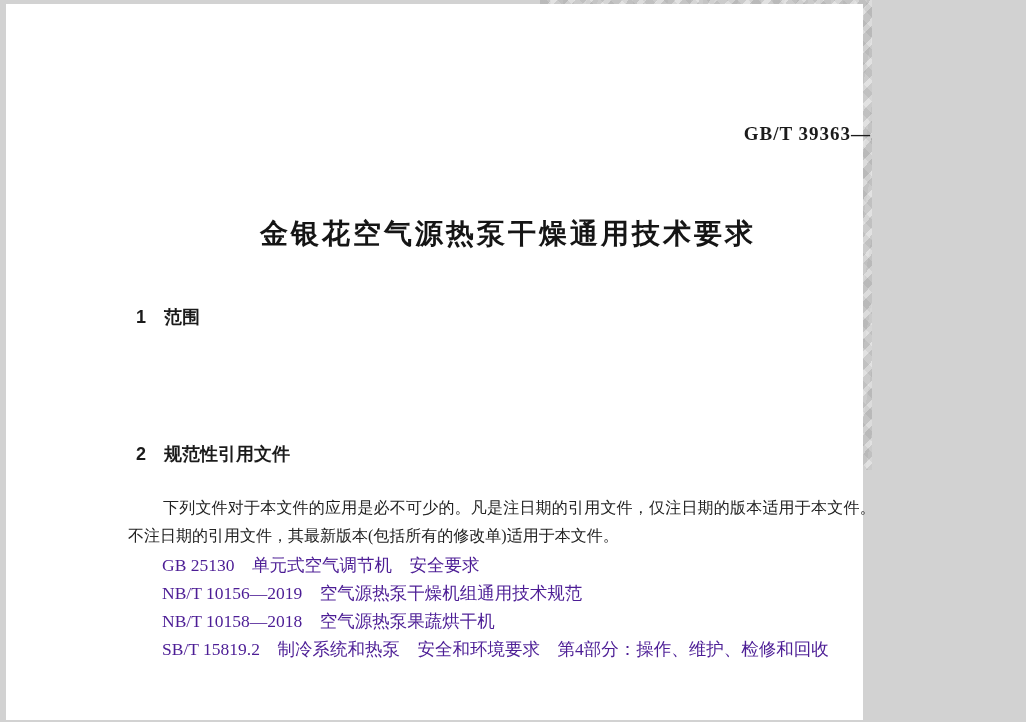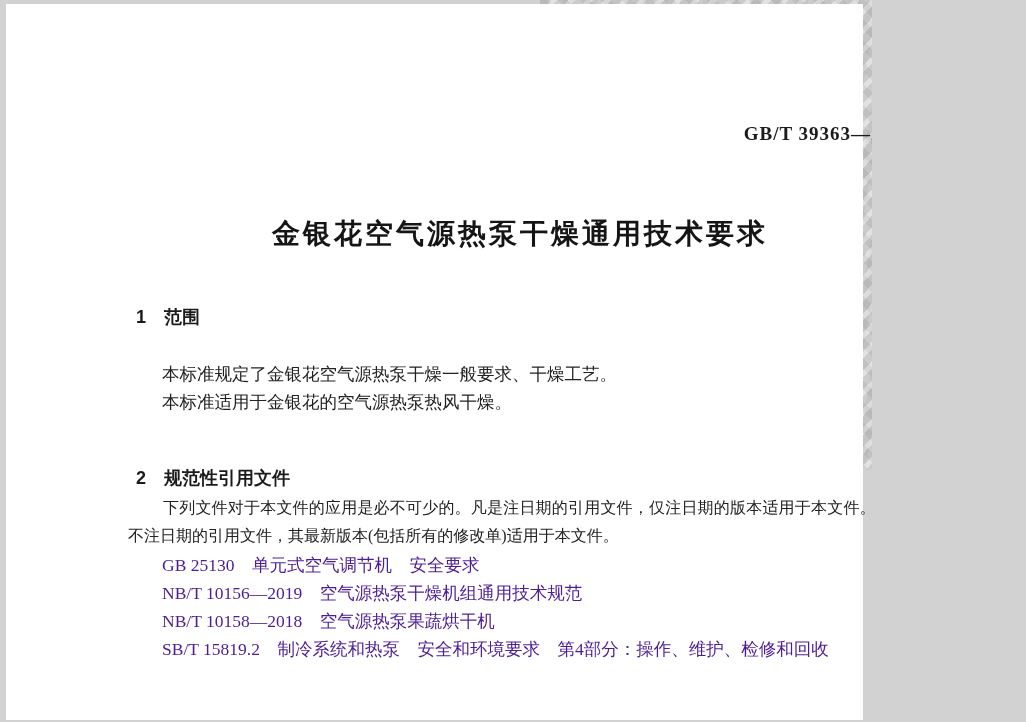--- a/index.html
+++ b/index.html
@@ -27,34 +27,34 @@
     background:#ffffff;
   }
   .doc-number{
     position:absolute;left:122px;top:119px;width:785px;
     text-align:right;
     font-family:"Liberation Serif","DejaVu Serif",serif;
     font-weight:bold;font-size:19px;letter-spacing:1px;
     color:#1b1b1b;white-space:nowrap;
   }
   .doc-title{
-    position:absolute;left:114px;top:211px;width:800px;
+    position:absolute;left:102px;top:211px;width:800px;
     text-align:center;
     font-family:"Liberation Sans","DejaVu Sans",sans-serif;
     font-weight:bold;font-size:28px;letter-spacing:3px;
     color:#151515;white-space:nowrap;
   }
   .sec-heading{
     position:absolute;left:130px;
     font-family:"Liberation Sans","DejaVu Sans",sans-serif;
     font-weight:bold;font-size:18px;
     color:#1b1b1b;white-space:nowrap;
   }
   .sec-heading.h1{top:301px;}
-  .sec-heading.h2{top:438px;margin-top:24px;}
+  .sec-heading.h2{top:438px;}
   .body-lines{
     position:absolute;left:156px;top:356px;
     font-size:17.5px;line-height:28px;color:#222;
     white-space:nowrap;
   }
   .para-justified{
     position:absolute;left:122px;top:490px;width:780px;
     font-size:16px;line-height:28px;color:#222;
     text-align:justify;text-indent:35px;
   }
@@ -72,24 +72,20 @@
   <div class="texture"></div>
 
   <div class="paper">
 
     <div class="doc-number">GB/T 39363—2020</div>
 
     <div class="doc-title">金银花空气源热泵干燥通用技术要求</div>
 
     <div class="sec-heading h1">1　范围</div>
 
-    <div class="body-lines">
-      <div>本标准规定了金银花空气源热泵干燥一般要求、干燥工艺。</div>
-      <div>本标准适用于金银花的空气源热泵热风干燥。</div>
-    </div>
 
     <div class="sec-heading h2">2　规范性引用文件</div>
 
     <div class="para-justified">下列文件对于本文件的应用是必不可少的。凡是注日期的引用文件，仅注日期的版本适用于本文件。凡是不注日期的引用文件，其最新版本(包括所有的修改单)适用于本文件。</div>
 
     <div class="ref-list">
       <div>GB 25130　单元式空气调节机　安全要求</div>
       <div>NB/T 10156—2019　空气源热泵干燥机组通用技术规范</div>
       <div>NB/T 10158—2018　空气源热泵果蔬烘干机</div>
       <div>SB/T 15819.2　制冷系统和热泵　安全和环境要求　第4部分：操作、维护、检修和回收</div>

